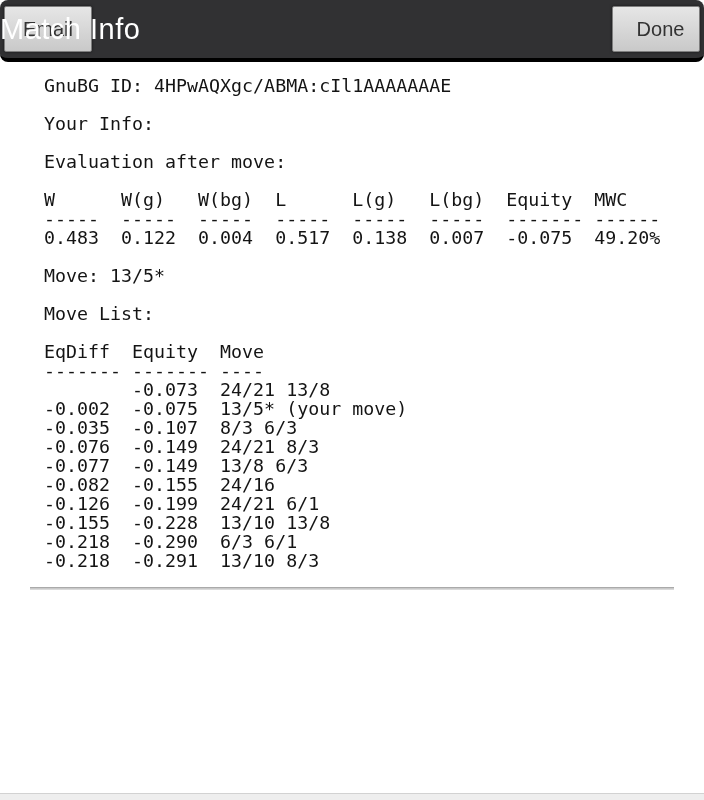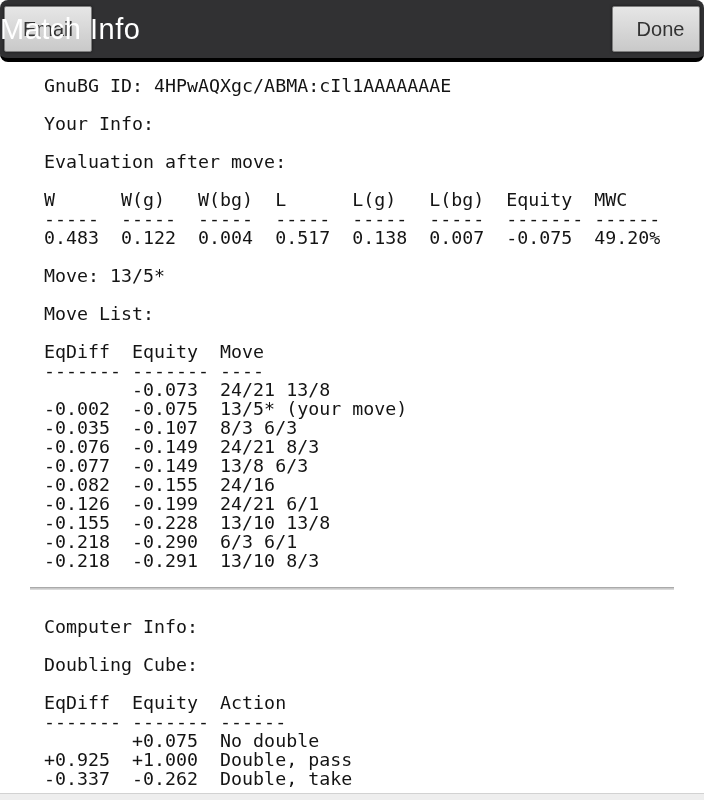--- a/index.html
+++ b/index.html
@@ -83,24 +83,15 @@
 -0.076  -0.149  24/21 8/3
 -0.077  -0.149  13/8 6/3
 -0.082  -0.155  24/16
 -0.126  -0.199  24/21 6/1
 -0.155  -0.228  13/10 13/8
 -0.218  -0.290  6/3 6/1
 -0.218  -0.291  13/10 8/3</pre>
 
   <hr class="section-divider">
 
-  <pre class="report report-bottom">Computer Info:
-
-Doubling Cube:
-
-EqDiff  Equity  Action
-------- ------- ------
-        +0.075  No double
-+0.925  +1.000  Double, pass
--0.337  -0.262  Double, take</pre>
 </main>
 
 <div class="bottom-strip"></div>
 
 </body></html>

